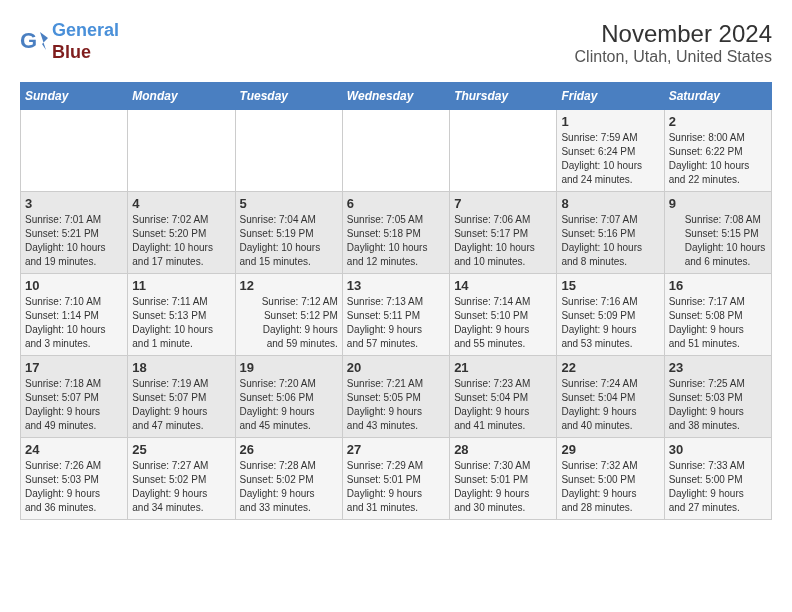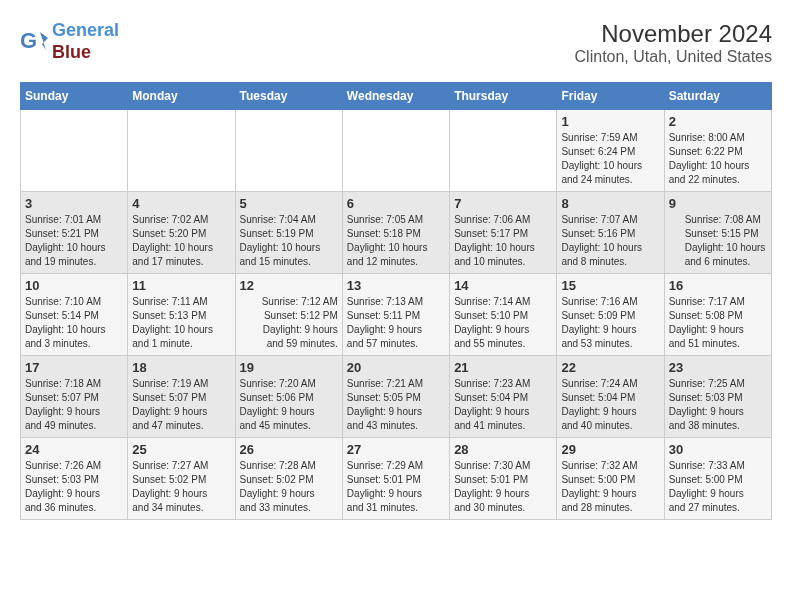--- a/index.html
+++ b/index.html
@@ -53,20 +53,21 @@
       font-size: 11px;
     }
     thead th {
       background-color: #4a7fc1;
       color: #fff;
       font-size: 12px;
       font-weight: bold;
       padding: 6px 4px;
       text-align: left;
       border: 1px solid #4a7fc1;
+      font-style: italic;
     }
     tbody td {
       border: 1px solid #ccc;
       vertical-align: top;
       padding: 4px;
       min-height: 80px;
       height: 80px;
       width: calc(100% / 7);
       background: #fff;
     }
@@ -194,21 +195,21 @@
           <div class="day-info" style="white-space: pre-line; margin-left: 16px;">Sunrise: 7:08 AM
 Sunset: 5:15 PM
 Daylight: 10 hours
 and 6 minutes.</div>
         </td>
       </tr>
       <tr>
         <td>
           <span class="day-num">10</span>
           <div class="day-info" style="white-space: pre-line;">Sunrise: 7:10 AM
-Sunset: 5:14 PM
+Sunset: 1:14 PM
 Daylight: 10 hours
 and 3 minutes.</div>
         </td>
         <td>
           <span class="day-num">11</span>
           <div class="day-info" style="white-space: pre-line;">Sunrise: 7:11 AM
 Sunset: 5:13 PM
 Daylight: 10 hours
 and 1 minute.</div>
         </td>

